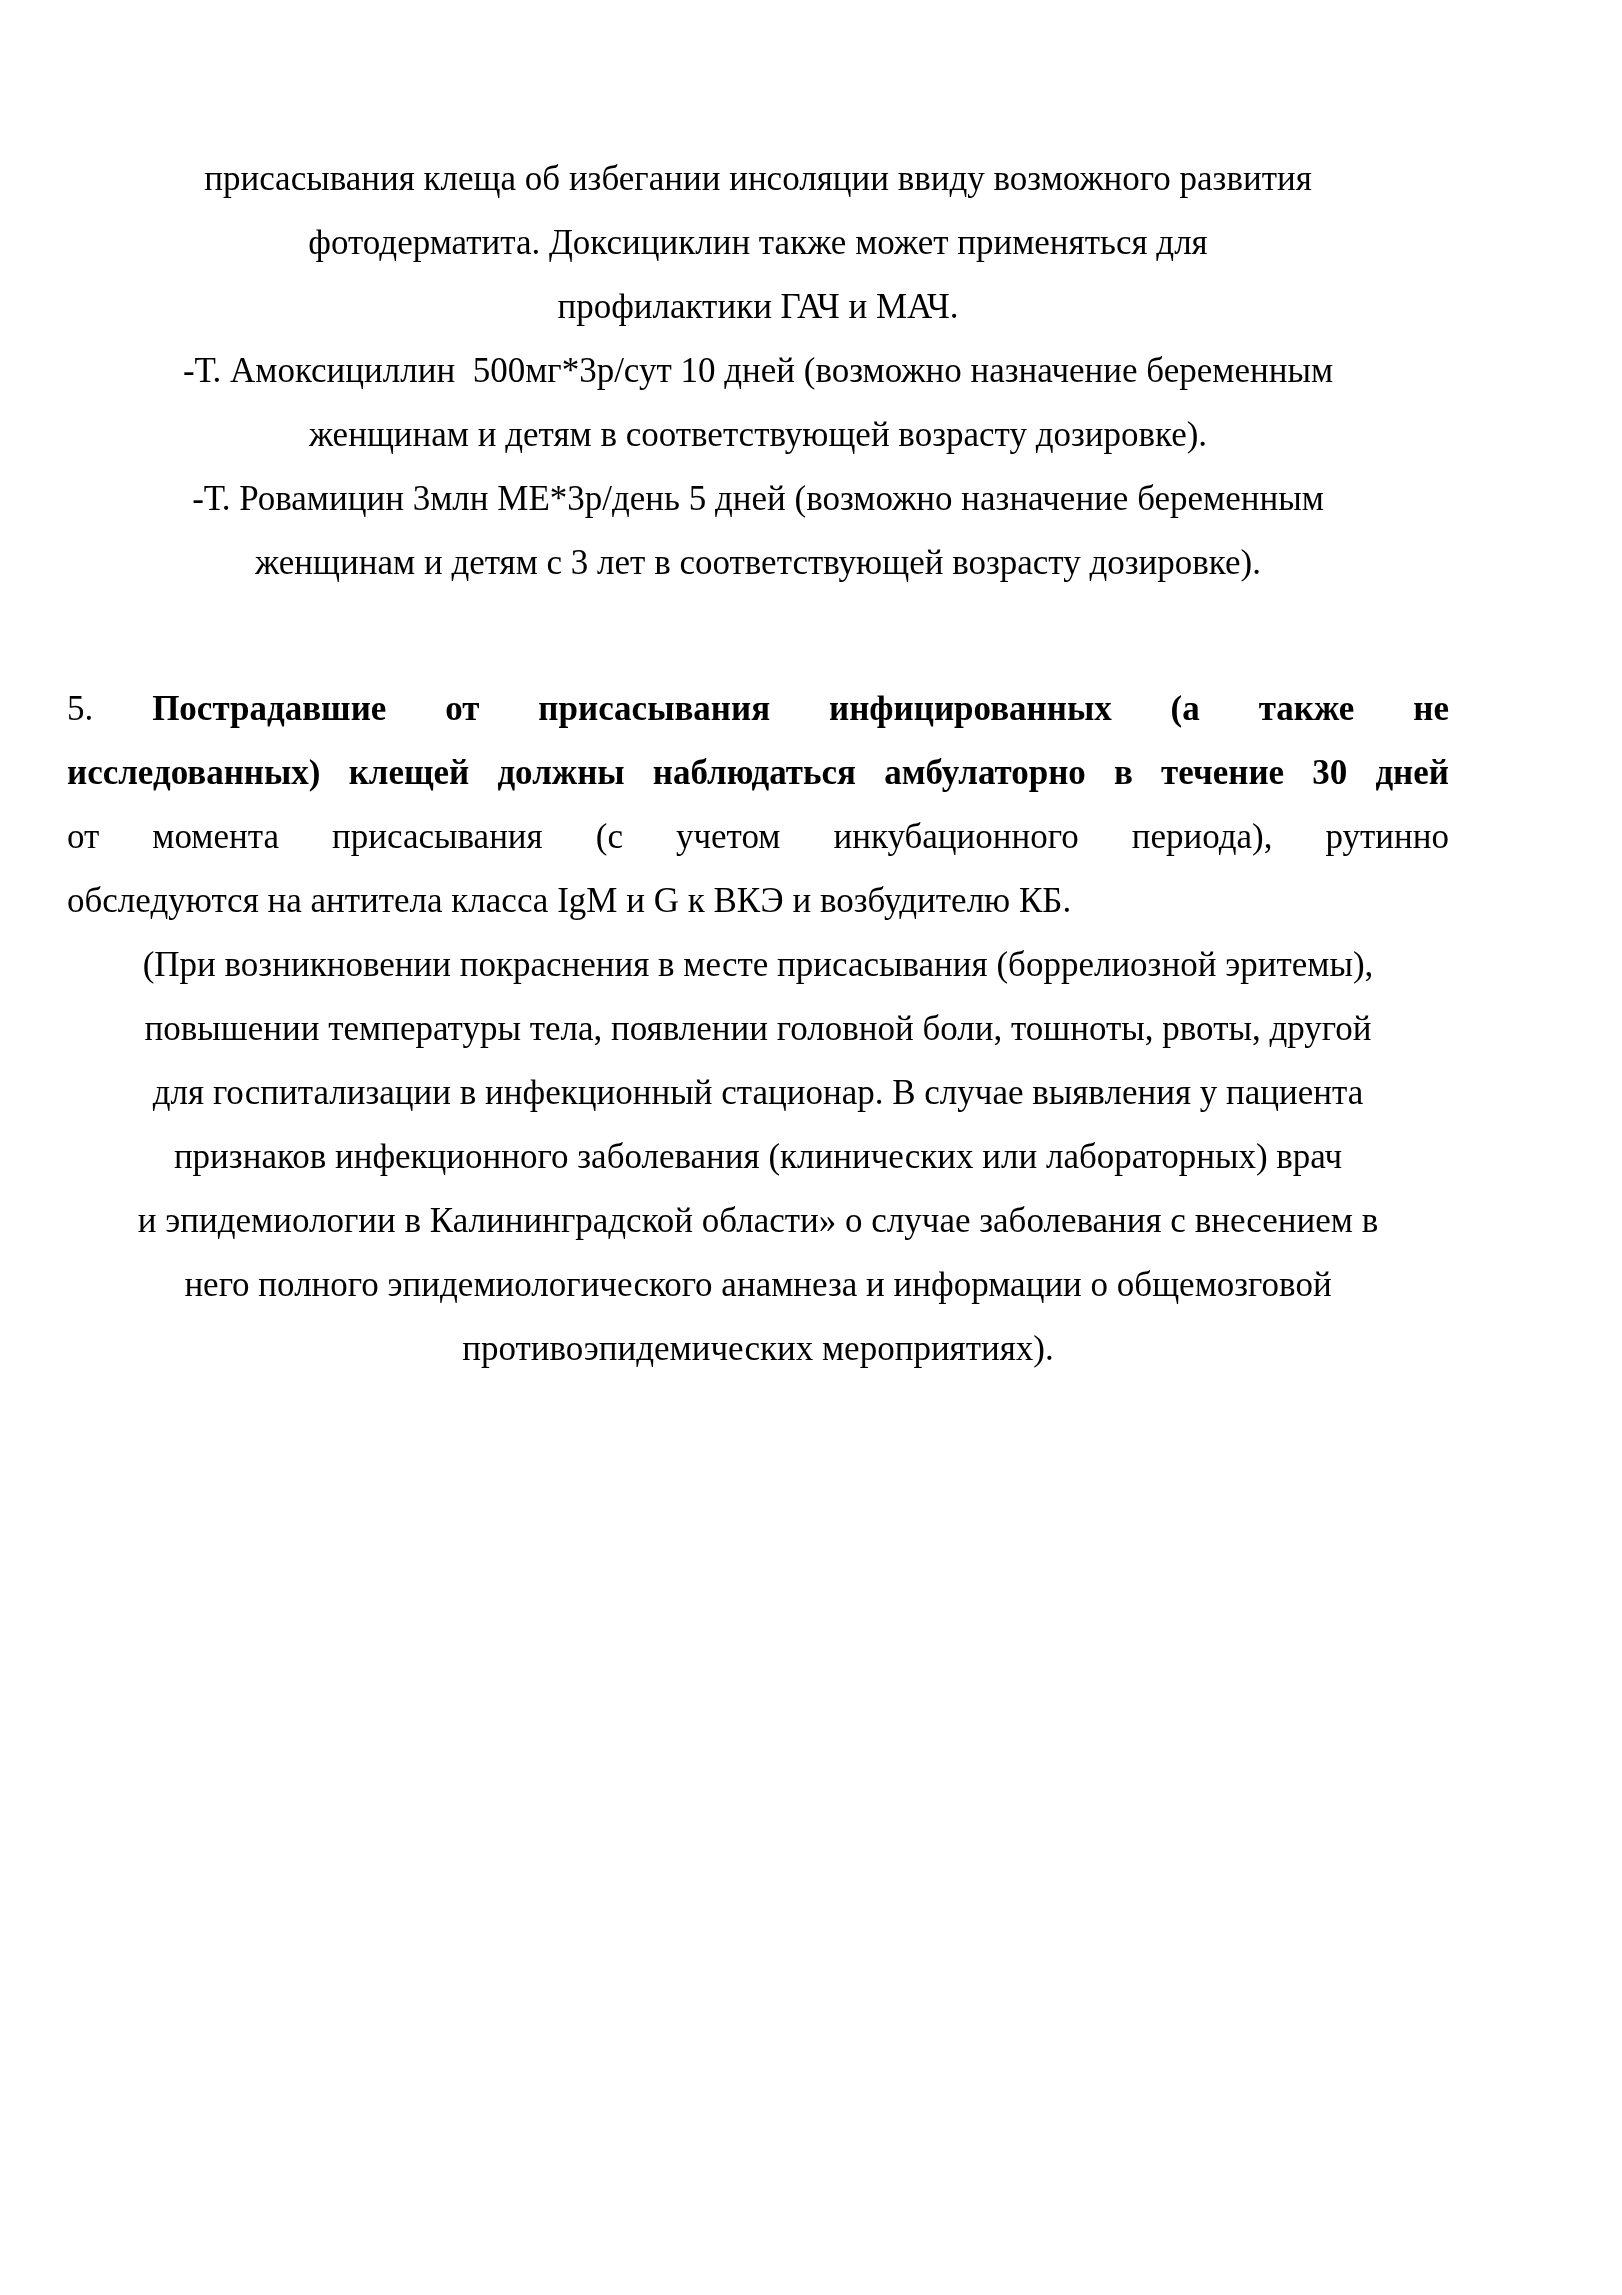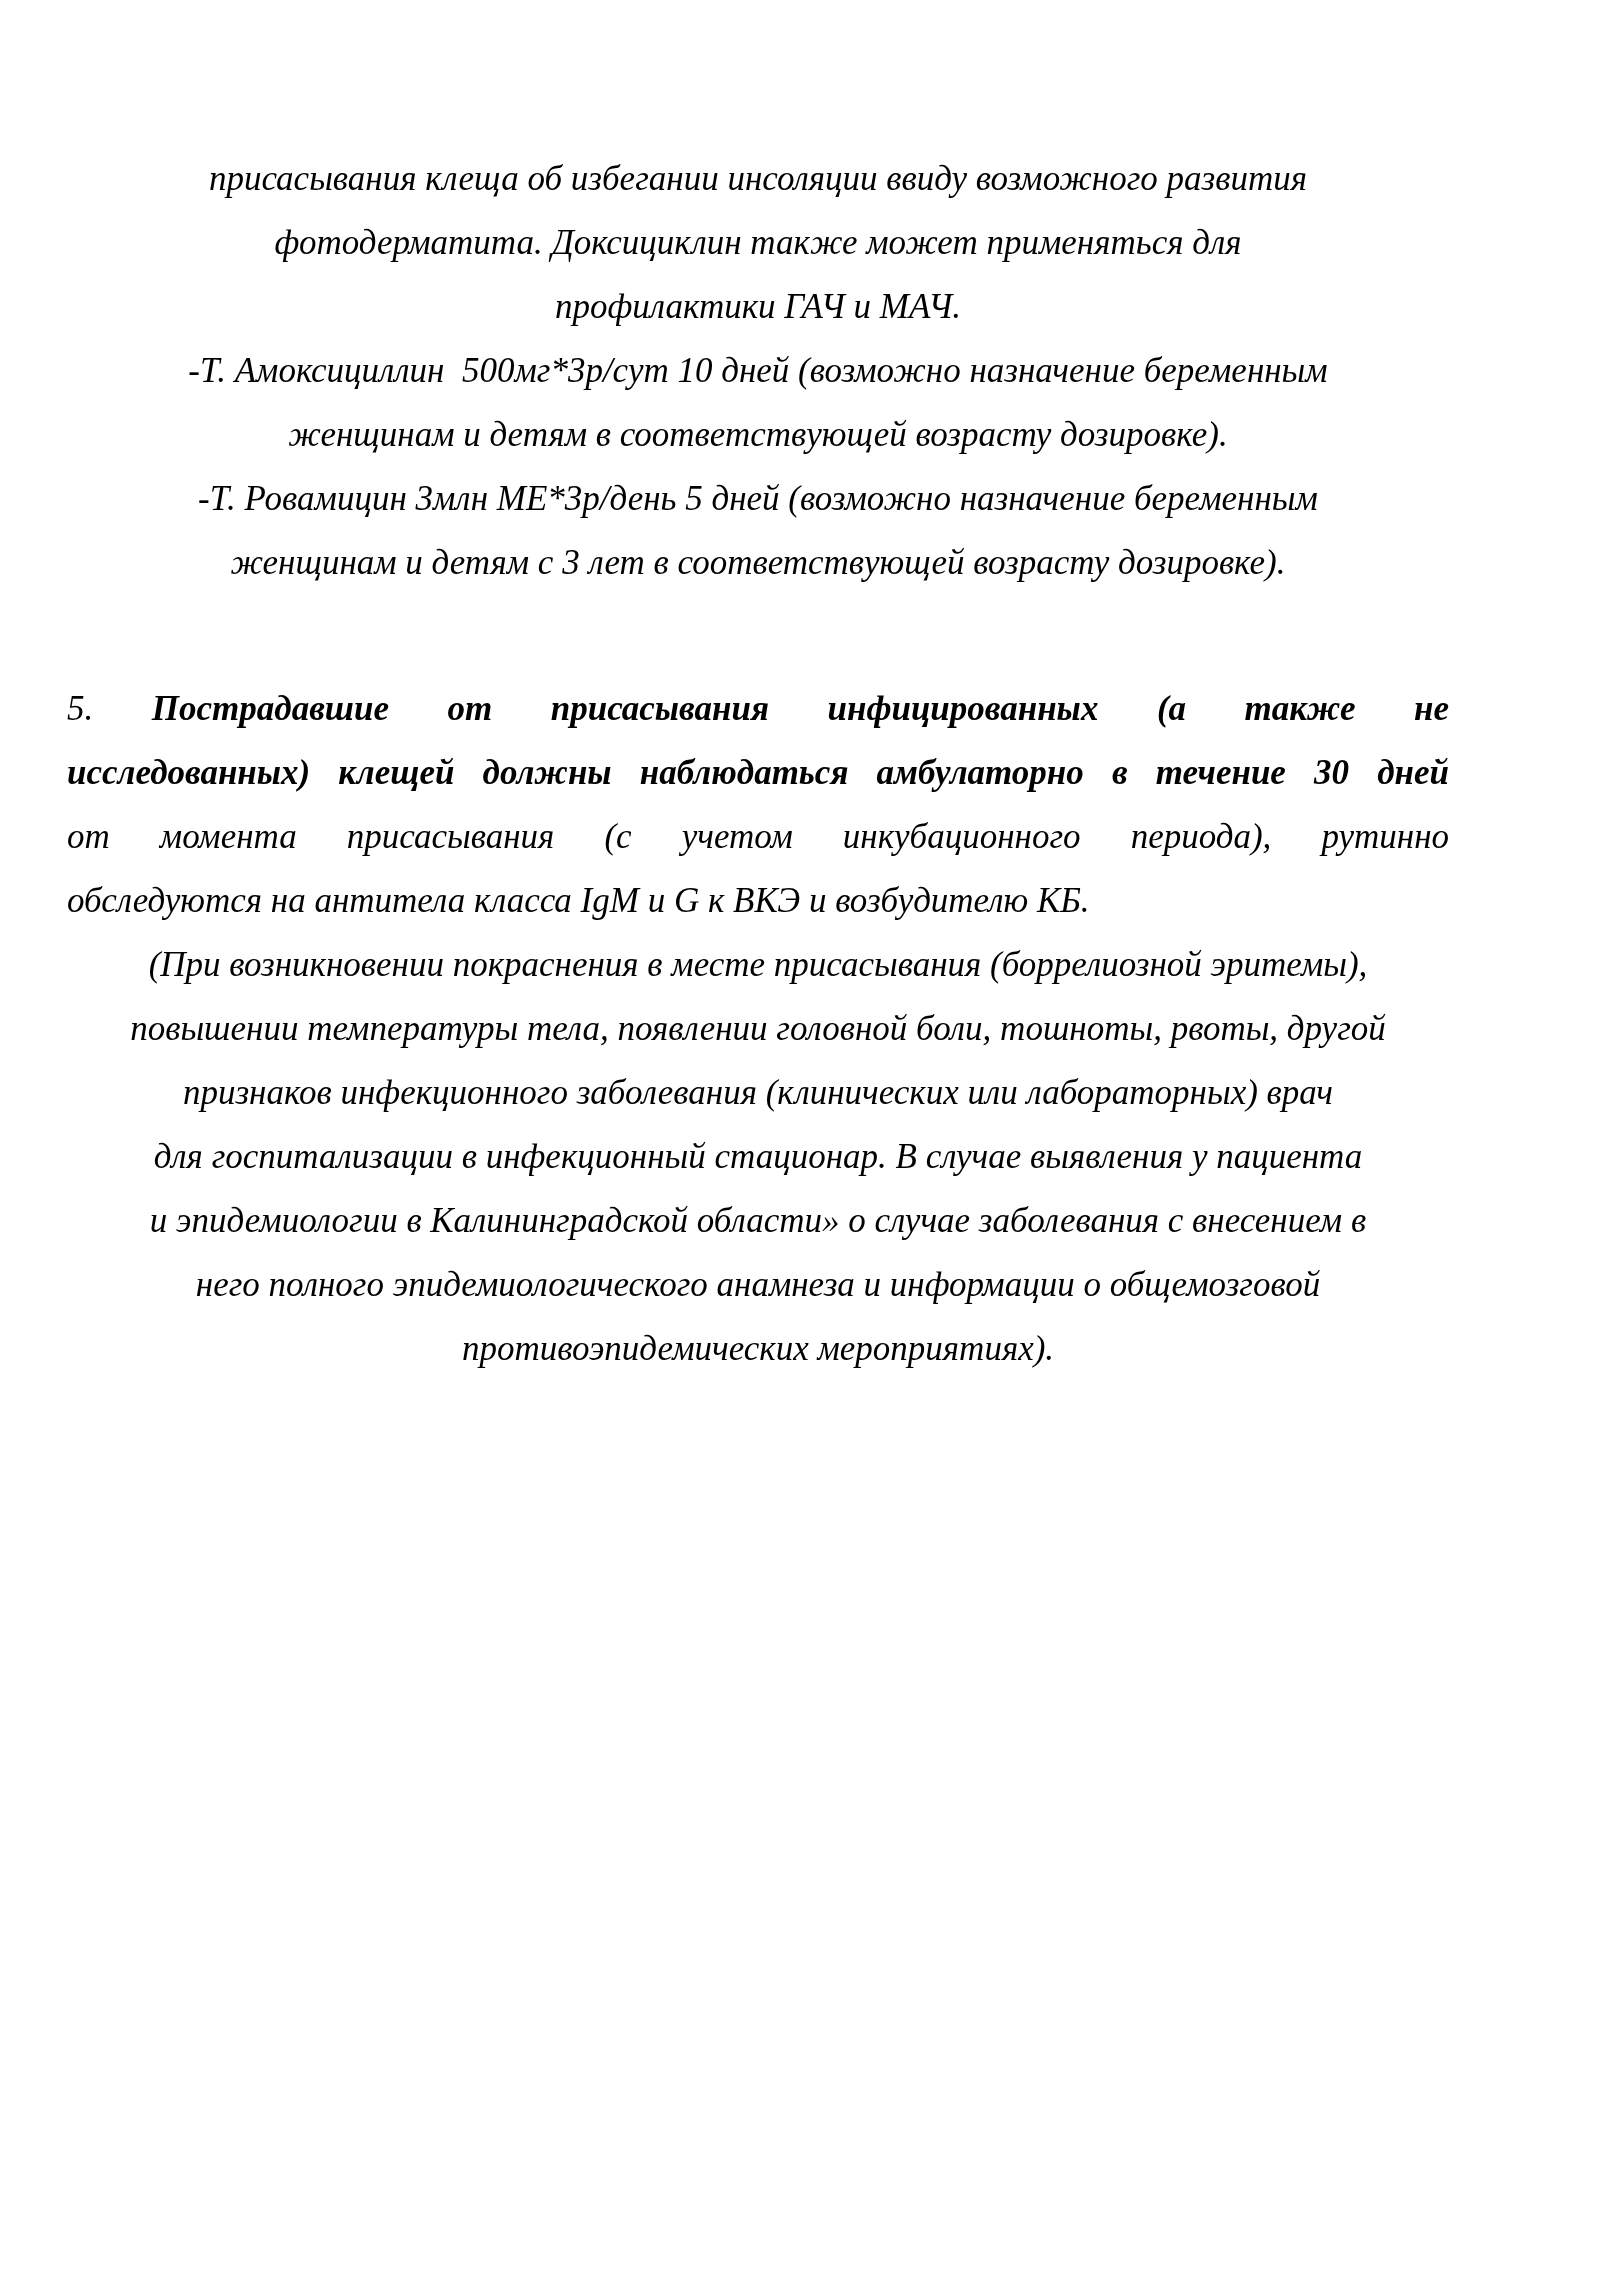--- a/index.html
+++ b/index.html
@@ -17,21 +17,21 @@
     font-size: 35px;
     line-height: 64px;
     overflow: hidden;
   }
   .content {
     position: absolute;
     left: 67px;
     top: 147px;
     width: 1382px;
   }
-  .para { margin: 0; font-style: italic; }
+  .para { margin: 0; }
   .line { min-height: 64px; }
   .c { text-align: center; }
   .j { text-align: justify; text-align-last: justify; }
   .l { text-align: left; text-align-last: left; }
   .b { font-weight: bold; }
   .item5 { margin-top: 82px; }
 </style>
 </head>
 <body>
 
@@ -57,22 +57,22 @@
     <div class="para item5">
       <div class="line j"><span>5.</span> <span class="b">Пострадавшие от присасывания инфицированных (а также не</span></div>
       <div class="line j b">исследованных) клещей должны наблюдаться амбулаторно в течение 30 дней</div>
       <div class="line j">от момента присасывания (с учетом инкубационного периода), рутинно</div>
       <div class="line l">обследуются на антитела класса IgM и G к ВКЭ и возбудителю КБ.</div>
     </div>
 
     <div class="para">
       <div class="line c">(При возникновении покраснения в месте присасывания (боррелиозной эритемы),</div>
       <div class="line c">повышении температуры тела, появлении головной боли, тошноты, рвоты, другой</div>
+      <div class="line c">для госпитализации в инфекционный стационар. В случае выявления у пациента</div>
       <div class="line c">признаков инфекционного заболевания (клинических или лабораторных) врач</div>
-      <div class="line c">для госпитализации в инфекционный стационар. В случае выявления у пациента</div>
       <div class="line c">и эпидемиологии в Калининградской области» о случае заболевания с внесением в</div>
       <div class="line c">него полного эпидемиологического анамнеза и информации о общемозговой</div>
       <div class="line c">противоэпидемических мероприятиях).</div>
     </div>
 
   </div>
 </div>
 
 
 </body></html>

